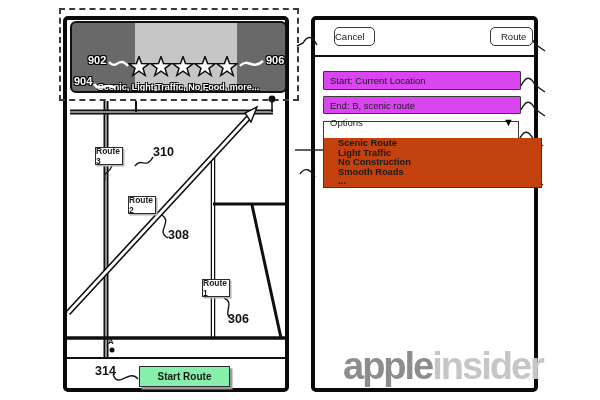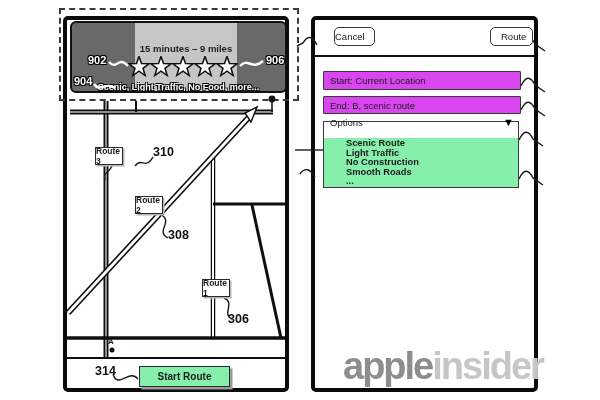--- a/index.html
+++ b/index.html
@@ -49,42 +49,41 @@
   .field { position:absolute; left:323px; width:198px; background:#d946ef; border:1.5px solid #3a3a3a;
            border-radius:1px; font-size:9.5px; display:flex; align-items:center;
            padding-left:6px; z-index:4; }
   #start-field { top:71px;  height:19px; }
   #end-field   { top:96px;  height:18px;align-items:center; }
   #options-header { left:323px; top:121px; width:196px; height:17px; background:#fff;
                     border:1.5px solid #3a3a3a; font-size:9.5px; display:flex; align-items:center;
                     padding:0 4px 16px 6px; z-index:4; }
   #options-header .spacer { flex:1; }
   #dropdown-caret { font-size:11px; line-height:1; color:#000; }
-  #options-list { left:323px; top:138px; width:196px; height:50px; background:#86efac;
+  #options-list { left:323px; top:138px; width:219px; height:50px; background:#c2410c;
                   border:1.5px solid #3a3a3a; border-top:none; font-size:9.3px; font-weight:600;
-                  padding:1px 0 0 22px; z-index:4; }
+                  padding:1px 0 0 14px; z-index:4; }
   .option-item { height:9.6px; line-height:9.6px; }
 
   
   #watermark { left:343px; top:347px; font-size:38px; font-weight:bold;
                letter-spacing:-2px; z-index:5; line-height:1; }
   #watermark .wm-bold  { color:#8d8d8d; }
   #watermark .wm-light { color:#c6c6c6; }
 
   
   #overlay { position:absolute; left:0; top:0; z-index:3; pointer-events:none; }
 </style>
 </head>
 <body>
 
 <div id="left-phone" class="phone"></div>
 
 <div id="banner" class="abs">
   <div id="banner-light"></div>
-  <div class="banner-title" style="top:20px">15 minutes – 9 miles</div>
   <div id="stars-row">
       <svg width="22" height="22" viewBox="0 0 22 22">
         <polygon points="11,0.5 13.5,7.6 21,7.8 15,12.3 17.2,19.5 11,15.2 4.8,19.5 7,12.3 1,7.8 8.5,7.6" fill="#ffffff" stroke="#0f0f0f" stroke-width="1.5"></polygon>
       </svg>
       <svg width="22" height="22" viewBox="0 0 22 22">
         <polygon points="11,0.5 13.5,7.6 21,7.8 15,12.3 17.2,19.5 11,15.2 4.8,19.5 7,12.3 1,7.8 8.5,7.6" fill="#ffffff" stroke="#0f0f0f" stroke-width="1.5"></polygon>
       </svg>
       <svg width="22" height="22" viewBox="0 0 22 22">
         <polygon points="11,0.5 13.5,7.6 21,7.8 15,12.3 17.2,19.5 11,15.2 4.8,19.5 7,12.3 1,7.8 8.5,7.6" fill="#ffffff" stroke="#0f0f0f" stroke-width="1.5"></polygon>
       </svg>
@@ -154,21 +153,21 @@
     <path d="M519,179 q7,-15 14,-1 l10,7"></path>
     <path d="M317,45  q-7,-14 -14,-2 l-6,3"></path>
     <path d="M295,150 L323,150"></path>
     <path d="M315,177 q-8,-13 -15,-3"></path>
   </g>
 </svg>
 
 <div class="route-box" style="left:95px;top:147px">
   <span>Route 3</span>
   </div>
-<div class="route-box" style="left:135px;top:196px">
+<div class="route-box" style="left:128px;top:196px">
   <span>Route 2</span>
   </div>
 <div class="route-box" style="left:202px;top:279px">
   <span>Route 1</span>
   </div>
 
 <div class="ref-num" style="left:153px;top:145px">310</div>
 <div class="ref-num" style="left:168px;top:228px">308</div>
 <div class="ref-num" style="left:228px;top:312px">306</div>
 <div class="ref-num" style="left:95px;top:364px">314</div>

